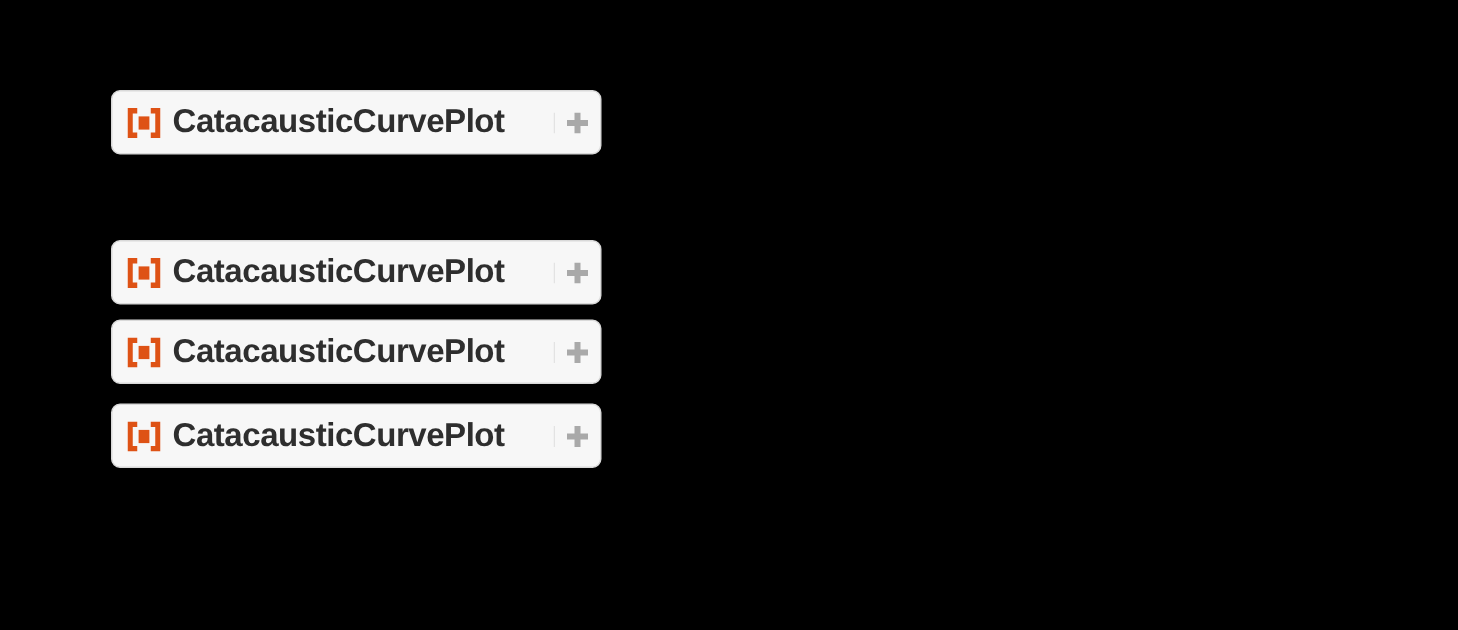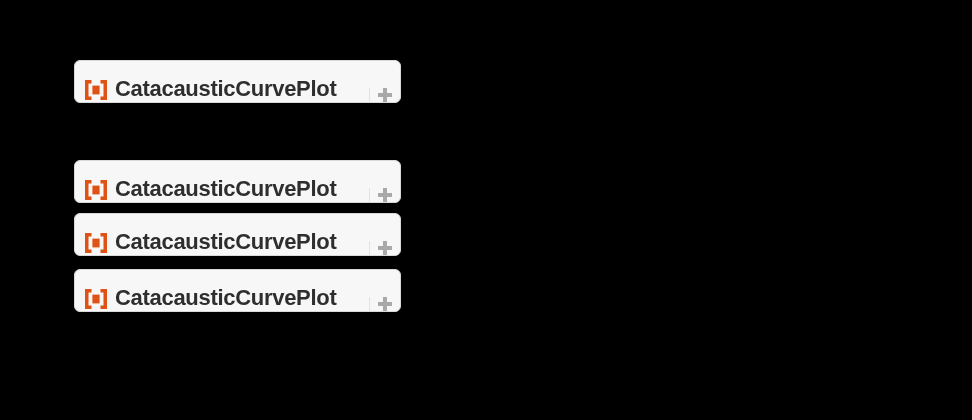--- a/index.html
+++ b/index.html
@@ -13,21 +13,21 @@
   .rf-chip {
     position: absolute;
     left: 74px;
     width: 327px;
     height: 43px;
     box-sizing: border-box;
     background: var(--button_bg, #f7f7f7);
     border: 1px solid var(--button_border, #d9d9d9);
     border-radius: 6px;
     display: flex;
-    align-items: flex-end;
+    align-items: center;
     cursor: pointer;
   }
   .rf-chip.pos1 { top: 60px; }
   .rf-chip.pos2 { top: 160px; }
   .rf-chip.pos3 { top: 213px; }
   .rf-chip.pos4 { top: 269px; }
   .rf-main {
     flex: 1;
     display: flex;
     align-items: center;

